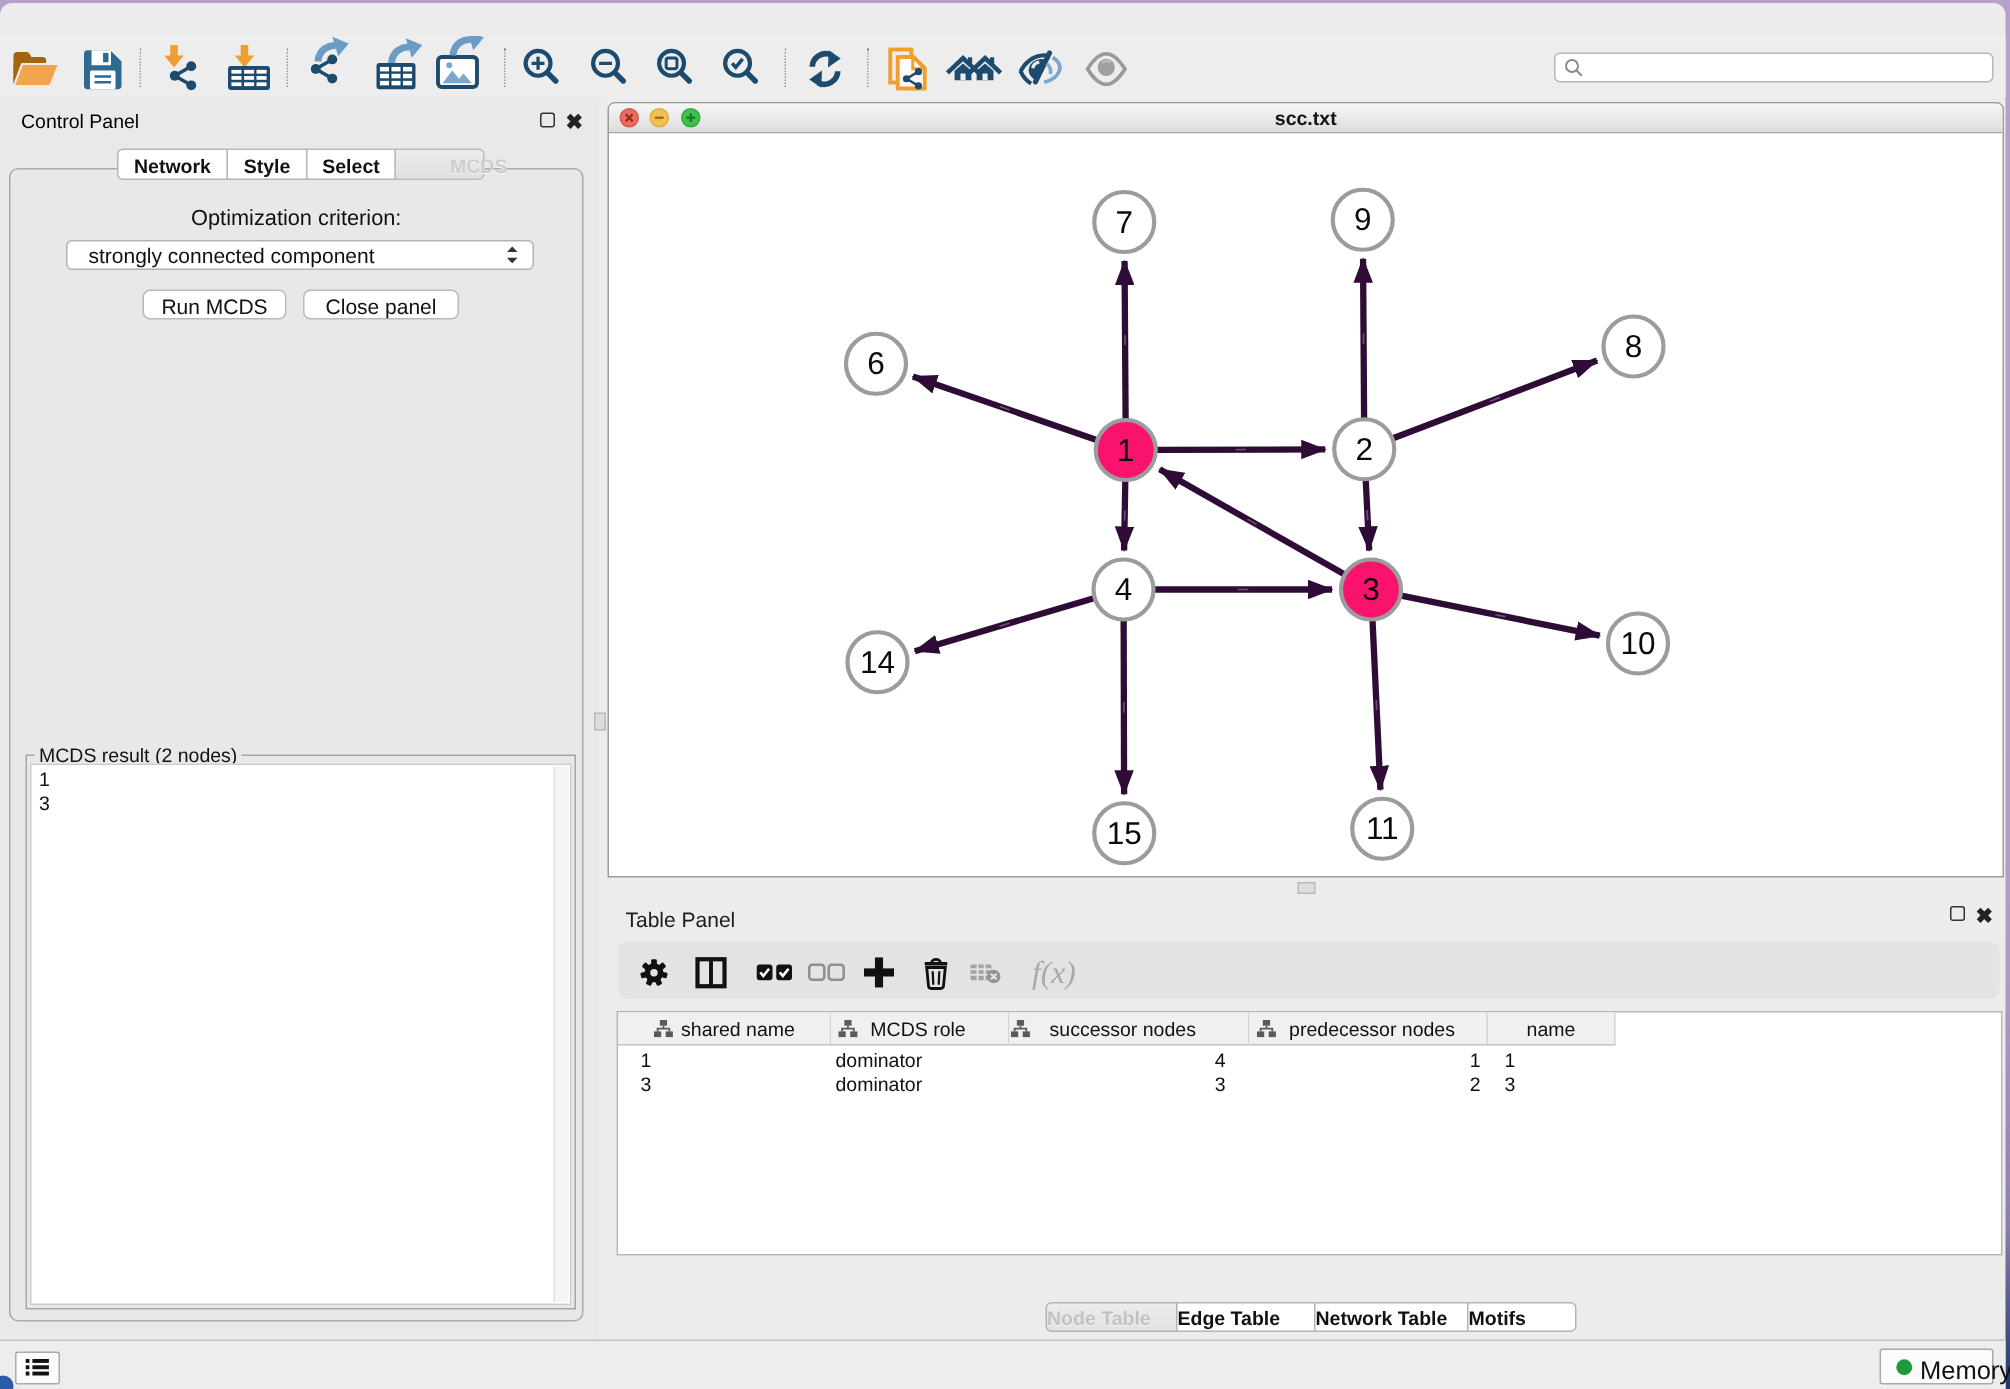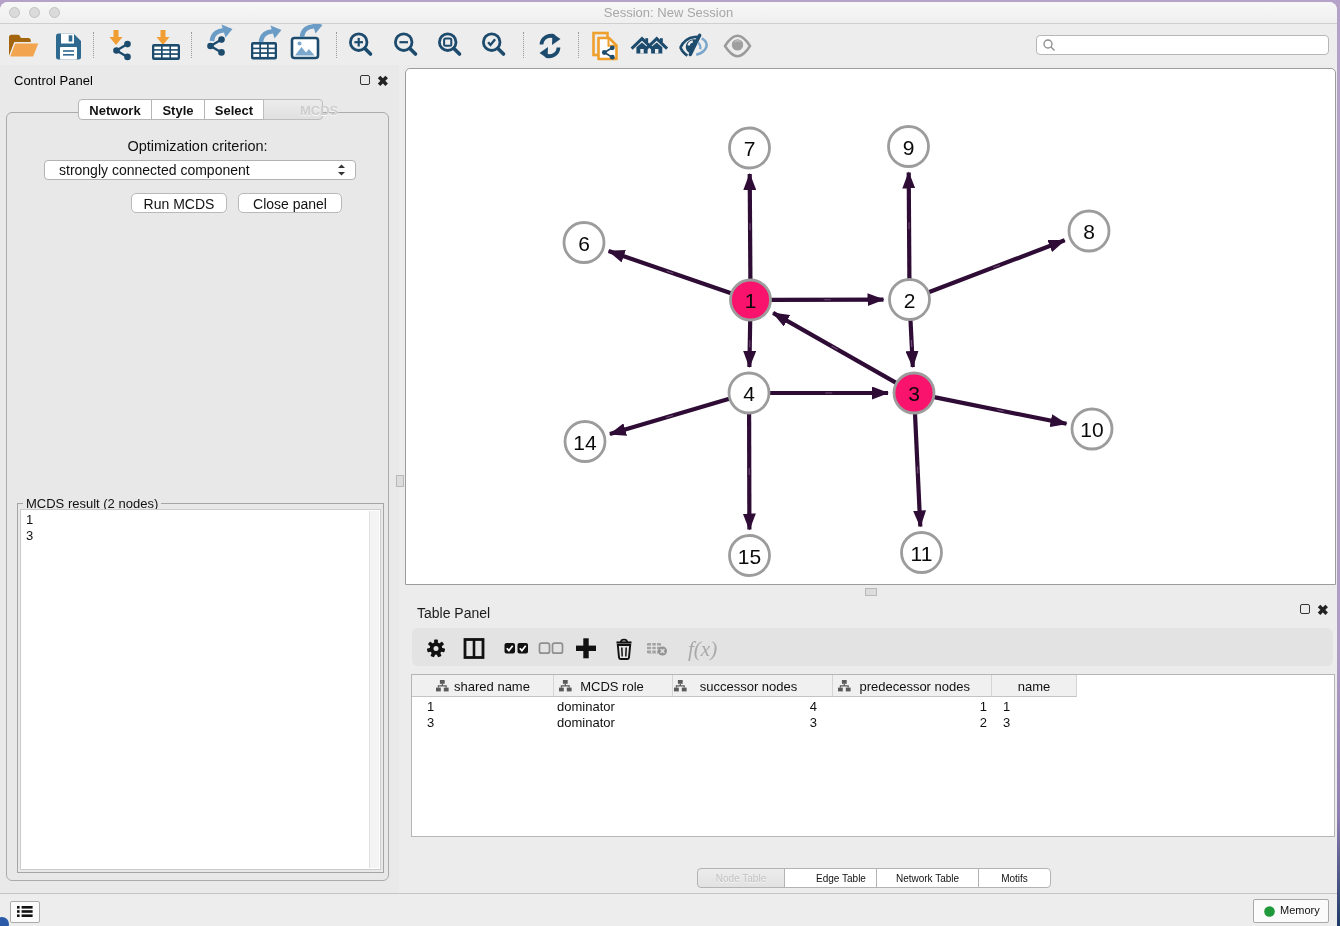--- a/index.html
+++ b/index.html
@@ -33,21 +33,21 @@
        background:#fff;border:1px solid #b5b5b5;box-sizing:border-box;color:#111;}
   .tabsel{background:linear-gradient(#ececec,#e0e0e0);color:#cdcdcd;
        text-shadow:0 1px 0 #f8f8f8;border:1px solid #bdbdbd;padding-left:36px;}
   #tabpane{position:absolute;left:6px;top:47px;width:381px;height:767px;
       border:1px solid #ababab;border-radius:6px;background:#e8e8e8;}
   #optlabel{position:absolute;left:0;top:25px;width:100%;text-align:center;font-size:14.5px;color:#111;}
   #combo{position:absolute;left:37px;top:47px;width:310px;height:18px;background:#fff;
       border:1px solid #b2b2b2;border-radius:4px;font-size:14px;line-height:18px;color:#111;}
   #combo span{padding-left:14px;}
   .btn{position:absolute;height:20px;background:#fff;border:1px solid #b9b9b9;border-radius:5px;
-      font-size:14px;line-height:20px;text-align:center;color:#111;box-sizing:border-box;margin-left:36px;}
+      font-size:14px;line-height:20px;text-align:center;color:#111;box-sizing:border-box;}
   #fieldset{position:absolute;left:10px;top:390px;width:365px;height:368px;
       border:1px solid #a5a5a5;}
   #legend{position:absolute;left:5px;top:-8px;background:#e8e8e8;padding:0 3px;font-size:13px;color:#111;}
   #resultbox{position:absolute;left:2px;top:5px;right:2px;bottom:2px;background:#fff;
       border:1px solid #cccccc;font-size:13px;line-height:15.5px;color:#111;padding:2px 0 0 5px;box-sizing:border-box;}
   #resultscroll{position:absolute;top:1px;bottom:1px;right:1px;width:9px;background:#f4f4f4;border-left:1px solid #e0e0e0;}
   
   #netframe{position:absolute;left:405px;top:66px;width:931px;height:517px;
       border:1px solid #9c9c9c;border-radius:5px 5px 0 0;box-sizing:border-box;background:#fff;}
   #nettitle{position:absolute;left:0;top:0;width:100%;height:19px;
@@ -58,39 +58,33 @@
   .mtl svg{position:absolute;left:0;top:0;}
   
   #tpanel{position:absolute;left:405px;top:593px;width:931px;height:298px;background:#ececec;}
   #tpanel .hdr{position:absolute;left:12px;top:10px;font-size:14px;color:#1c1c1c;}
   #ttoolbar{position:absolute;left:7px;top:33px;width:921px;height:38px;background:#e3e3e3;border-radius:6px;}
   #ttable{position:absolute;left:6px;top:79px;width:922px;height:161px;background:#fff;border:1px solid #b5b5b5;}
   .thcell{position:absolute;top:0;height:22px;background:#f0f0f0;border-right:1px solid #d5d5d5;
       border-bottom:1px solid #c4c4c4;box-sizing:border-box;font-size:13px;line-height:22px;text-align:center;color:#111;}
   .trow{position:absolute;font-size:13px;color:#111;height:16px;line-height:16px;}
   .btab{position:absolute;height:20px;background:#fff;border:1px solid #b3b3b3;box-sizing:border-box;
-      font-size:10px;line-height:19px;text-align:center;color:#111;font-weight:normal;}
+      font-size:13px;line-height:19px;text-align:left;color:#111;font-weight:bold;}
   .btabsel{background:linear-gradient(#ececec,#e2e2e2);color:#c2c2c2;text-shadow:0 1px 0 #f6f6f6;}
   
   #statusbar{position:absolute;left:0;top:891px;width:100%;height:33px;background:#ededed;border-top:1px solid #c4c4c4;}
   #memorybtn{position:absolute;right:8px;top:5px;width:74px;height:22px;background:#fbfbfb;
-      border:1px solid #a9a9a9;border-radius:2px;font-size:11px;color:#111;}
+      border:1px solid #a9a9a9;border-radius:2px;font-size:17px;color:#111;}
   #listbtn{position:absolute;left:10px;top:7px;width:28px;height:20px;background:#fbfbfb;
       border:1px solid #ababab;border-radius:2px;}
 </style>
 </head>
 <body>
 <div id="win">
 
-  <div id="titlebar">
-    <div class="tl" style="left:9px;"></div>
-    <div class="tl" style="left:29px;"></div>
-    <div class="tl" style="left:49px;"></div>
-    <div id="wintitle">Session: New Session</div>
-  </div>
 
   <div id="toolbar">
     <svg width="1340" height="41" viewBox="0 22 1340 41" style="position:absolute;left:0;top:0;">
 <path d="M9 54 V35 c0-1.3 1-2.3 2.3-2.3 h6.2 c1 0 1.9 0.5 2.4 1.4 l1 1.9 h7.6 c1.3 0 2.3 1 2.3 2.3 v3.2 H14.5 Z" fill="#a4650f"></path>
 <path d="M9 54 V40 h5 v14 Z" fill="#a4650f"></path>
 <path d="M14.7 40.7 H39.3 L33.6 55.3 H9.2 Z" fill="#f3a44f" stroke="#ededed" stroke-width="1.4" stroke-linejoin="round"></path>
 <path d="M56 34 a2.5 2.5 0 0 1 2.5-2.5 H73.5 L81 39 V55 a2.5 2.5 0 0 1 -2.5 2.5 H58.5 A2.5 2.5 0 0 1 56 55 Z" fill="#2e6990"></path>
 <rect x="61" y="31.5" width="13" height="10" fill="#fff"></rect>
 <rect x="68.7" y="33.3" width="3.6" height="6.2" fill="#2e6990"></rect>
 <rect x="60" y="45" width="17" height="12.5" rx="1" fill="#fff"></rect>
@@ -223,20 +217,38 @@
       <div class="btn" style="left:88px;top:80px;width:96px;">Run MCDS</div>
       <div class="btn" style="left:195px;top:80px;width:104px;">Close panel</div>
       <div id="fieldset">
         <div id="legend">MCDS result (2 nodes)</div>
         <div id="resultbox">1<br>3<div id="resultscroll"></div></div>
       </div>
     </div>
   </div>
 
   <div id="netframe">
+    <div id="nettitle">
+      <div class="t">scc.txt</div>
+      <div class="mtl" style="left:7px;background:#ee6a5e;border:1px solid #d3584d;">
+          <svg width="11" height="11" viewBox="0 0 11 11">
+            <path d="M3.2 3.2 L7.8 7.8 M7.8 3.2 L3.2 7.8" stroke="#8f2b20" stroke-width="1.5"></path>
+          </svg>
+        </div>
+      <div class="mtl" style="left:27px;background:#f5bf4f;border:1px solid #dfa944;">
+          <svg width="11" height="11" viewBox="0 0 11 11">
+            <path d="M2.6 5.5 H8.4" stroke="#9a6c22" stroke-width="1.6"></path>
+          </svg>
+        </div>
+      <div class="mtl" style="left:48px;background:#3fc14c;border:1px solid #35a93e;">
+          <svg width="11" height="11" viewBox="0 0 11 11">
+            <path d="M2.6 5.5 H8.4 M5.5 2.6 V8.4" stroke="#1c7a2c" stroke-width="1.6"></path>
+          </svg>
+        </div>
+    </div>
     <svg id="gsvg" width="929" height="495" style="position:absolute;left:0;top:20px;" viewBox="0 0 929 495">
 <defs>
           <marker id="arr" viewBox="0 0 17 13" refX="16" refY="6.5" markerWidth="17" markerHeight="13" markerUnits="userSpaceOnUse" orient="auto">
             <path d="M0 0 L17 6.5 L0 13 Z" fill="#2e0c35"></path>
           </marker>
         </defs>
 <g stroke="#2e0c35" stroke-width="4.2" marker-end="url(#arr)">
 <line x1="344.4" y1="190.5" x2="343.7" y2="85.0"></line>
 <line x1="325.1" y1="204.3" x2="202.6" y2="162.0"></line>
 <line x1="365.0" y1="210.9" x2="477.5" y2="210.6"></line>

